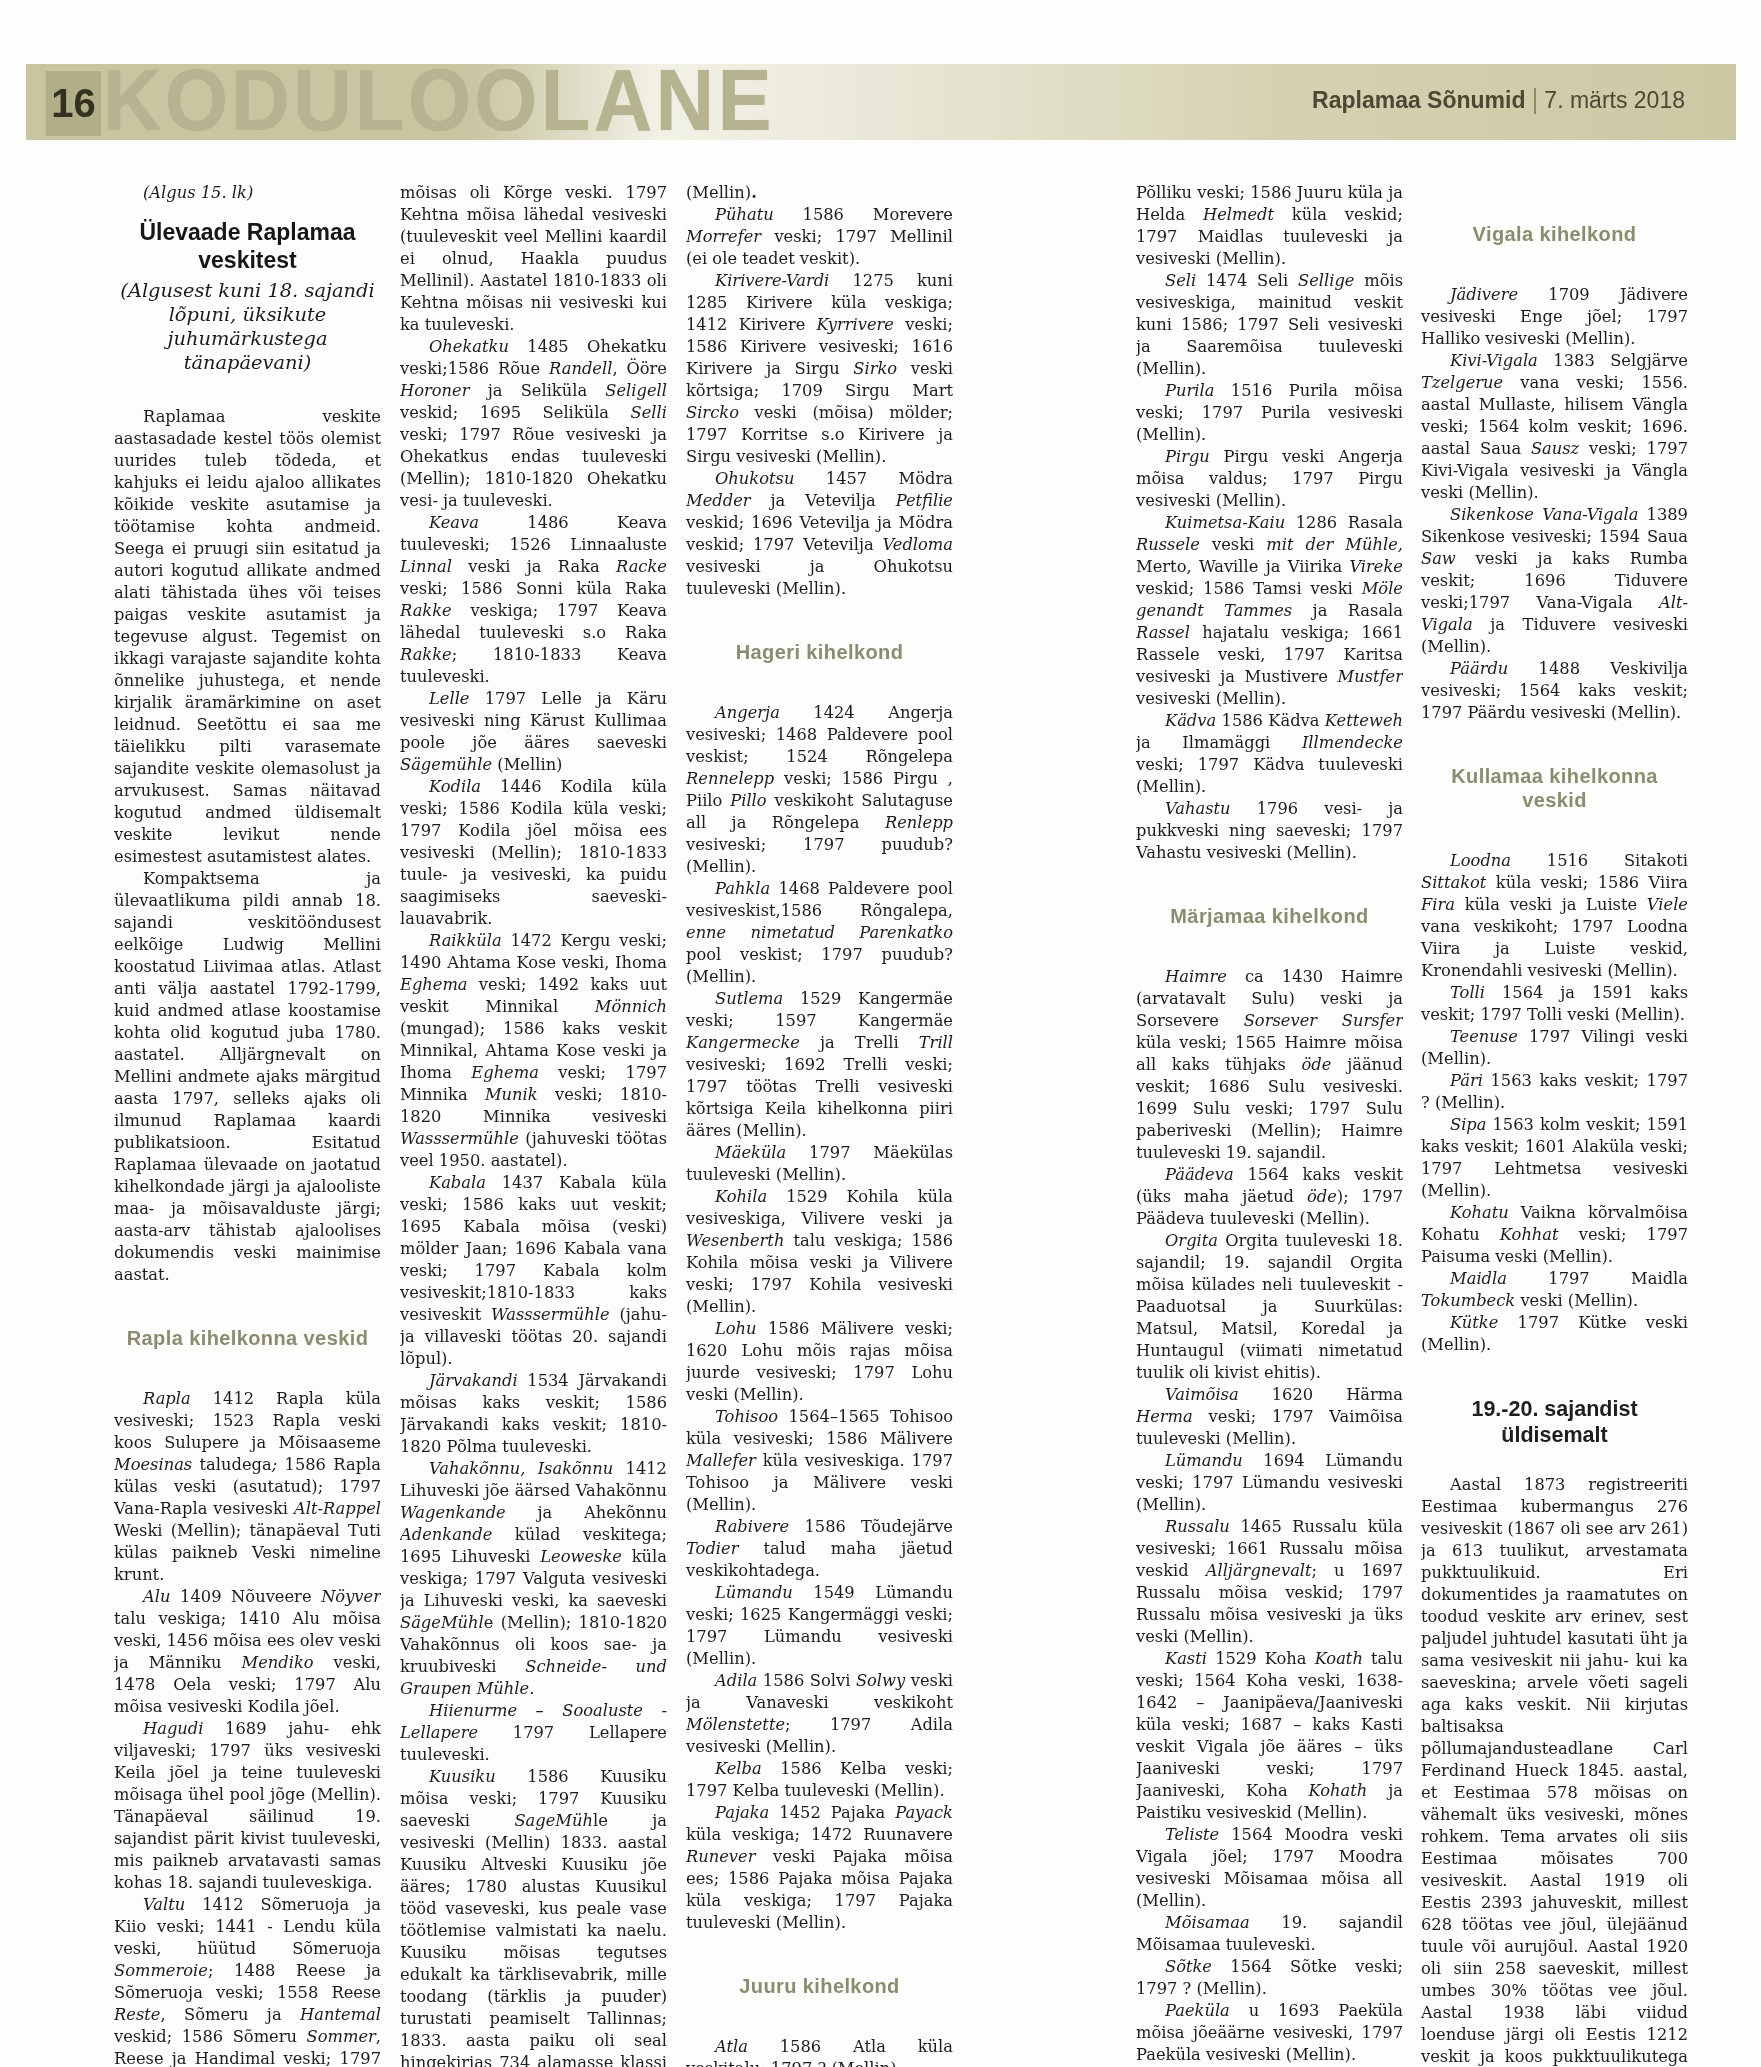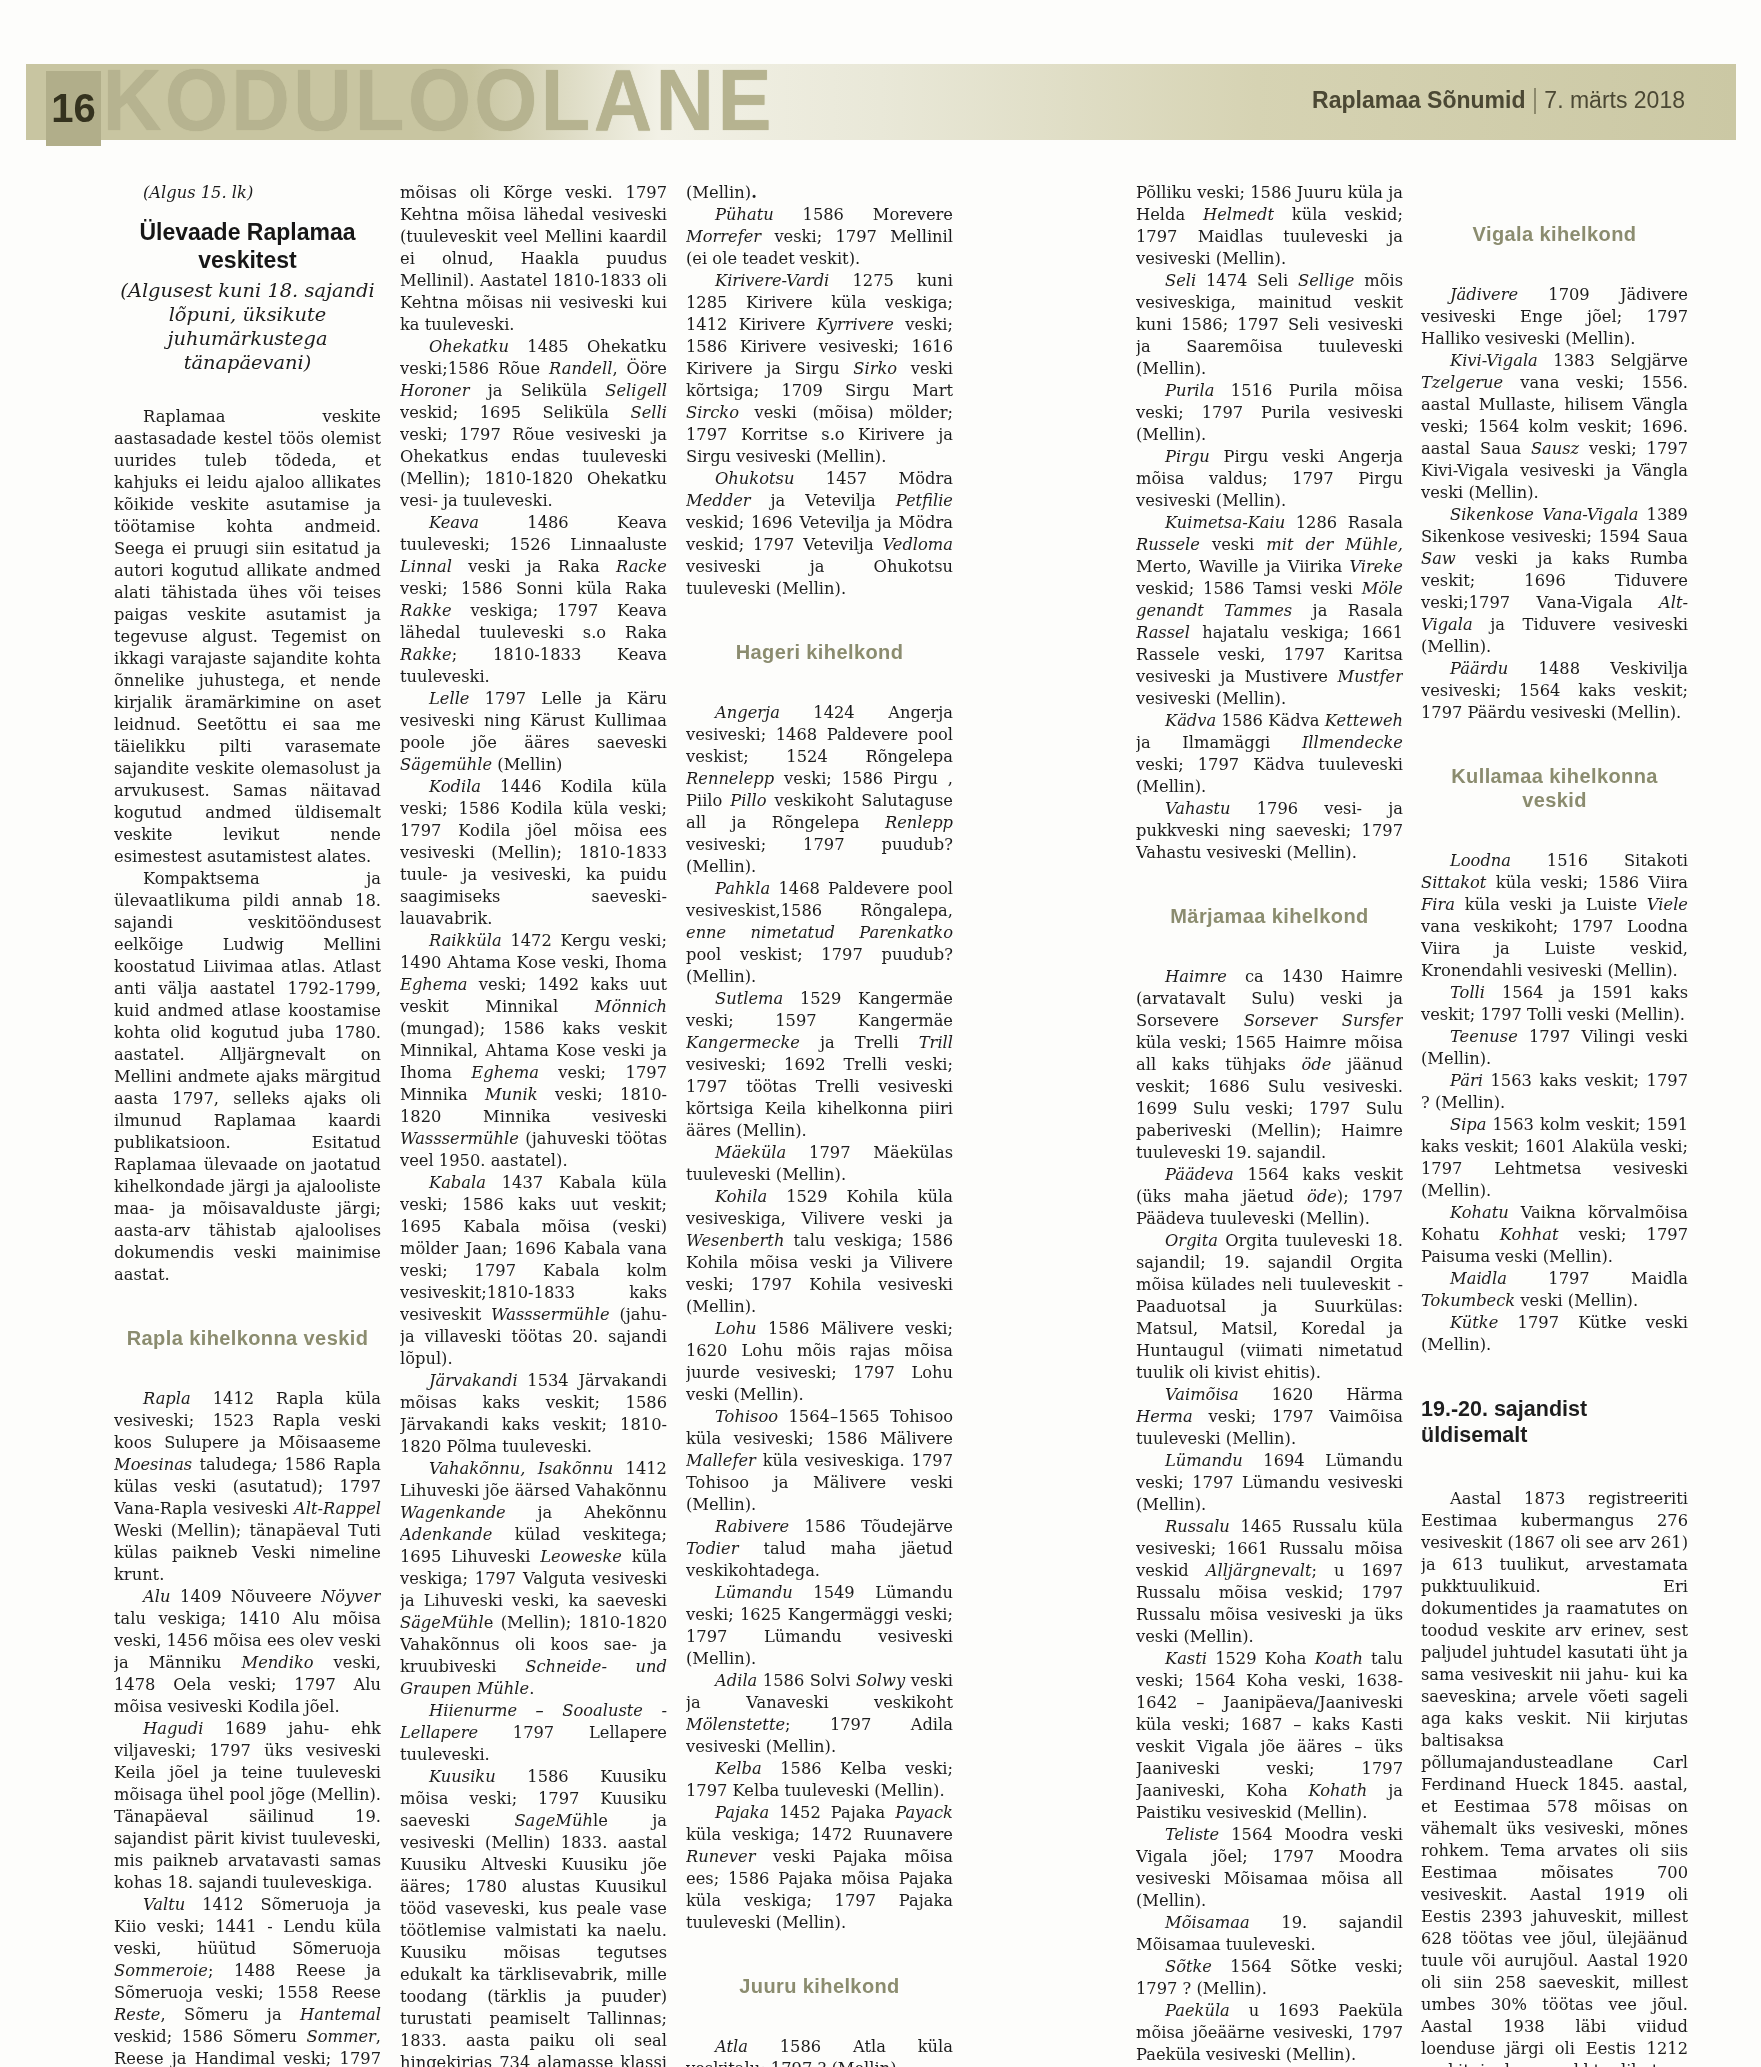--- a/index.html
+++ b/index.html
@@ -7,21 +7,21 @@
     width:1761px;height:2068px;position:relative;overflow:hidden;
     background:#fdfdfb;
     font-family:"DejaVu Serif", serif;
   }
   
   .band{
     position:absolute;left:26px;top:64px;width:1710px;height:76px;
     background:linear-gradient(90deg,#c8c5a1 0%,#c8c5a1 26%,#f2f1e6 37%,#e9e8d8 50%,#d6d3b3 72%,#cbc8a4 100%);
   }
   .pagenum{
-    position:absolute;left:46px;top:71px;width:55px;height:75px;
+    position:absolute;left:46px;top:71px;width:55px;height:65px;
     background:#b1ae8a;display:flex;align-items:center;justify-content:center;
     font-family:"Liberation Sans",sans-serif;font-weight:bold;font-size:40px;color:#34321e;
   }
   .masthead{
     position:absolute;left:103px;top:57px;
     font-family:"Liberation Sans",sans-serif;font-weight:bold;
     font-size:81px;line-height:81px;letter-spacing:3.4px;color:#b6b390;
     transform:scaleY(1.08);transform-origin:top left;
     text-shadow:0 0 0.9px #aeab86;
     white-space:nowrap;
@@ -45,21 +45,21 @@
     font-family:"Liberation Sans",sans-serif;font-weight:bold;font-size:23px;line-height:28px;
     color:#161616;text-align:center;text-indent:0;margin:12px 0 5.2px;
   }
   .blk.subtitle{font-style:italic;font-size:19.4px;line-height:24px;text-align:center;text-indent:0;margin:1.7px 0 31px;}
   .blk.heading{
     font-family:"Liberation Sans",sans-serif;font-weight:bold;font-size:20px;line-height:24px;
     letter-spacing:0.4px;color:#8b8c6f;text-align:center;text-indent:0;margin:40px 0 38px;
   }
   .blk.title2{
     font-family:"Liberation Sans",sans-serif;font-weight:bold;font-size:21.5px;line-height:26px;
-    color:#1e1e1e;text-align:left;text-indent:0;margin:40px 0 40px;
+    color:#1e1e1e;text-align:center;text-indent:0;margin:40px 0 26px;
   }
   .blk.para{text-indent:29px;}
   .blk.cont{text-indent:0;}
 </style>
 </head>
 <body>
 
 <div class="band"></div>
 <div class="pagenum">16</div>
 <div class="masthead">KODULOOLANE</div>

